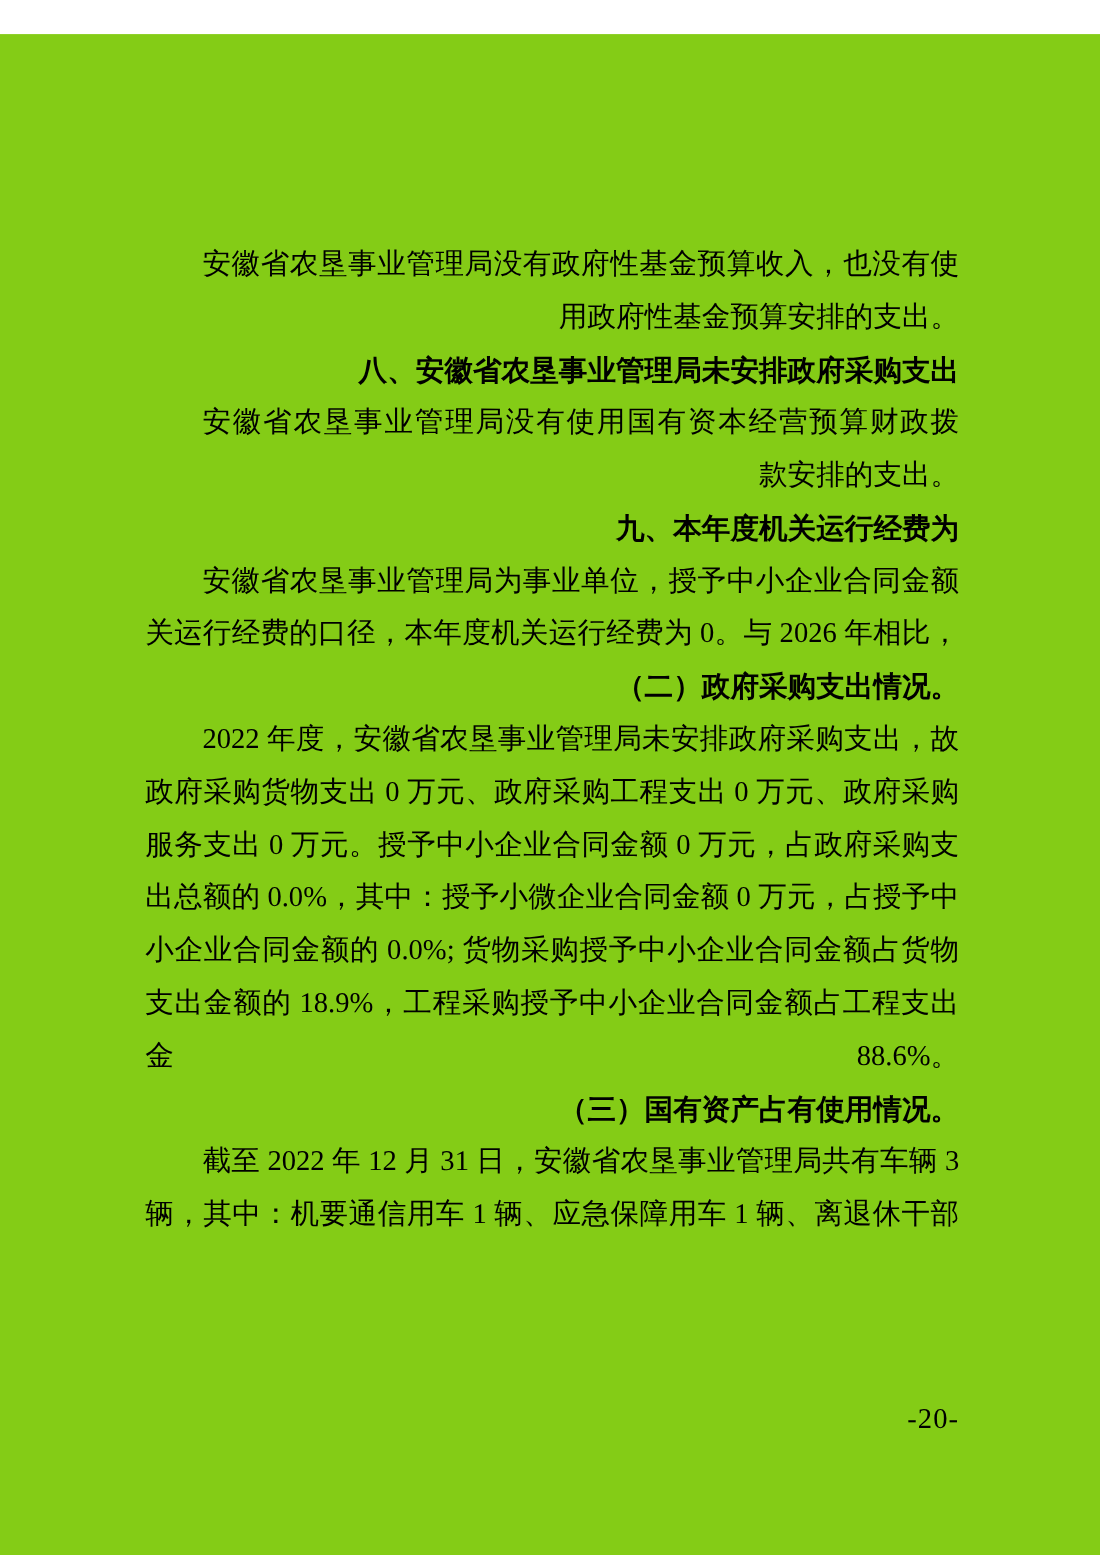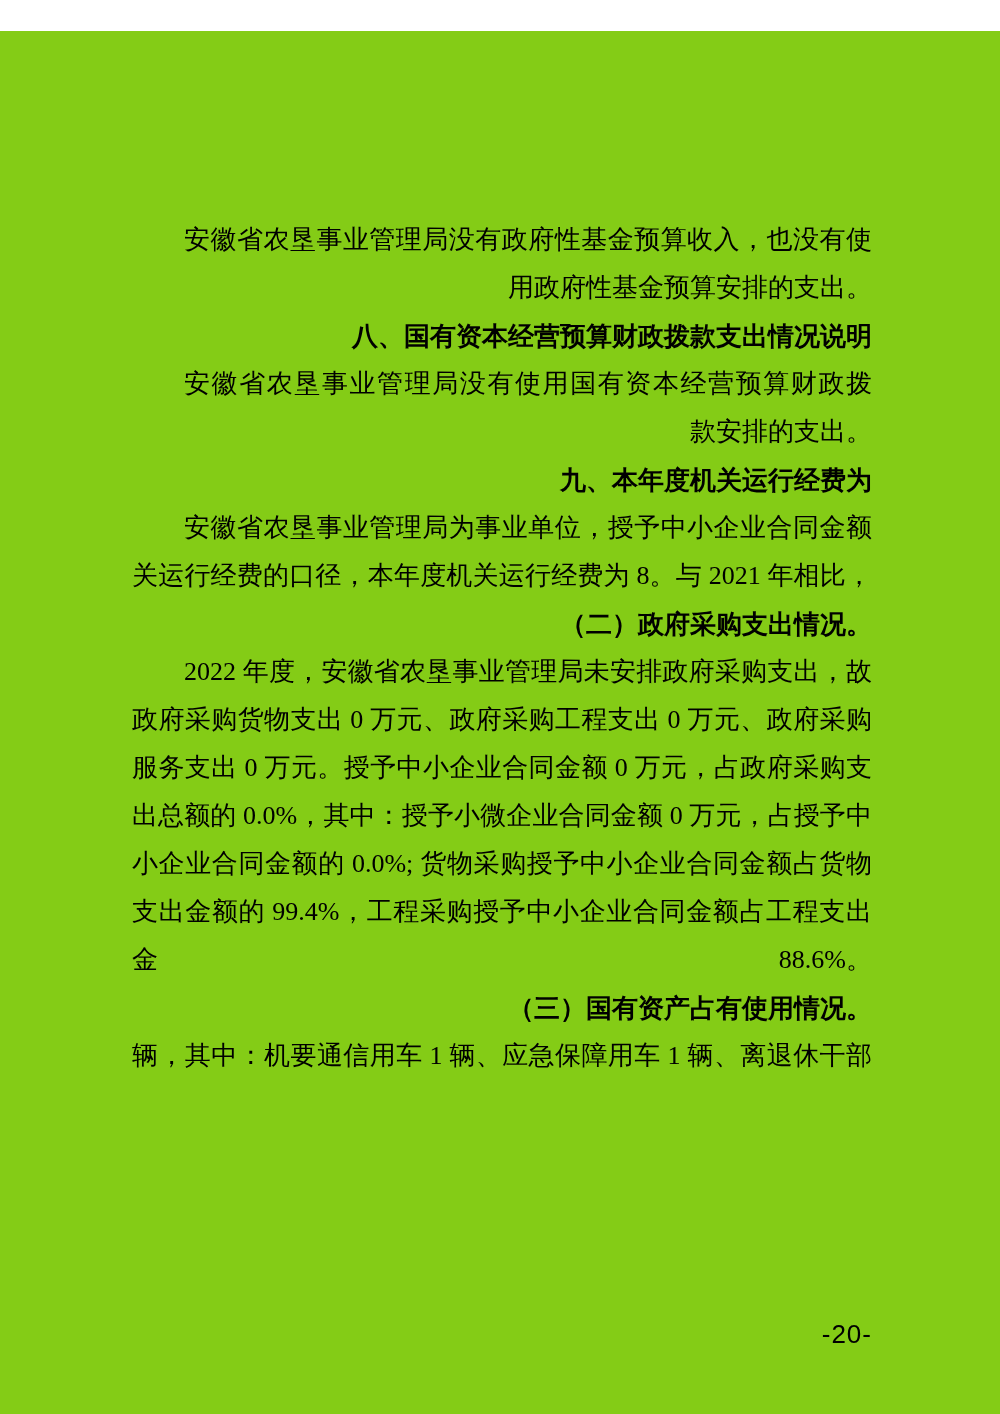--- a/index.html
+++ b/index.html
@@ -48,46 +48,47 @@
     text-indent: 52px;
   }
   .stretch {
     text-align: justify;
     text-align-last: justify;
     white-space: normal;
   }
   .page-number {
     position: absolute;
     right: 128px;
-    top: 1288px;
+    top: 1244px;
     height: 30px;
     line-height: 30px;
     font-size: 26px;
-    font-family: Liberation Sans, sans-serif;
+    font-family: Liberation Serif, serif;
     letter-spacing: 1px;
   }
 </style>
 </head>
 <body>
 
 <div class="page">
   <main class="text-block">
     <div class="line body-line indent stretch">安徽省农垦事业管理局没有政府性基金预算收入，也没有使</div>
     <div class="line body-line">用政府性基金预算安排的支出。</div>
-    <div class="line heading-line indent">八、国有资本经营预算财政拨款支出情况说明</div>
+    <div class="line heading-line indent">八、安徽省农垦事业管理局未安排政府采购支出</div>
     <div class="line body-line indent stretch">安徽省农垦事业管理局没有使用国有资本经营预算财政拨</div>
     <div class="line body-line">款安排的支出。</div>
     <div class="line heading-line indent">九、本年度机关运行经费为</div>
     <div class="line body-line indent stretch">安徽省农垦事业管理局为事业单位，授予中小企业合同金额</div>
-    <div class="line body-line stretch">关运行经费的口径，本年度机关运行经费为 8。与 2021 年相比，</div>
+    <div class="line body-line stretch">关运行经费的口径，本年度机关运行经费为 0。与 2026 年相比，</div>
     <div class="line heading-line indent">（二）政府采购支出情况。</div>
     <div class="line body-line indent stretch">2022 年度，安徽省农垦事业管理局未安排政府采购支出，故</div>
     <div class="line body-line stretch">政府采购货物支出 0 万元、政府采购工程支出 0 万元、政府采购</div>
     <div class="line body-line stretch">服务支出 0 万元。授予中小企业合同金额 0 万元，占政府采购支</div>
     <div class="line body-line stretch">出总额的 0.0%，其中：授予小微企业合同金额 0 万元，占授予中</div>
     <div class="line body-line stretch">小企业合同金额的 0.0%; 货物采购授予中小企业合同金额占货物</div>
-    <div class="line body-line stretch">支出金额的 99.4%，工程采购授予中小企业合同金额占工程支出金</div>
+    <div class="line body-line stretch">支出金额的 18.9%，工程采购授予中小企业合同金额占工程支出金</div>
     <div class="line body-line">88.6%。</div>
     <div class="line heading-line indent">（三）国有资产占有使用情况。</div>
+    <div class="line body-line indent stretch">截至 2022 年 12 月 31 日，安徽省农垦事业管理局共有车辆 3</div>
     <div class="line body-line stretch">辆，其中：机要通信用车 1 辆、应急保障用车 1 辆、离退休干部</div>
   </main>
   <div class="page-number">-20-</div>
 </div>
 
 </body></html>

